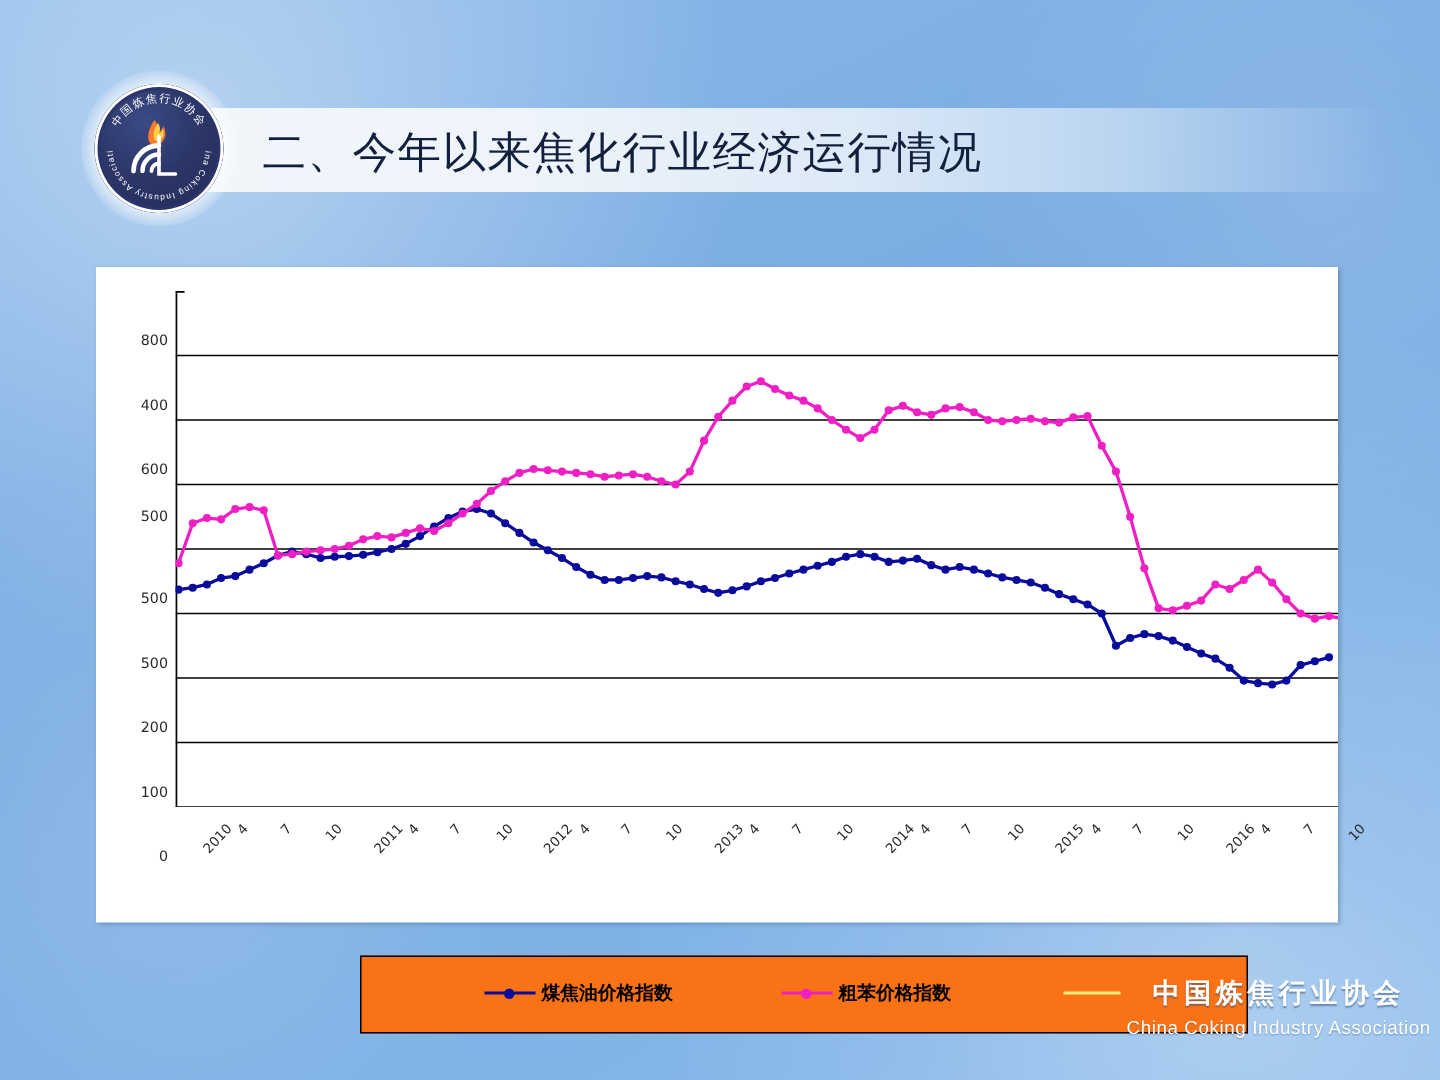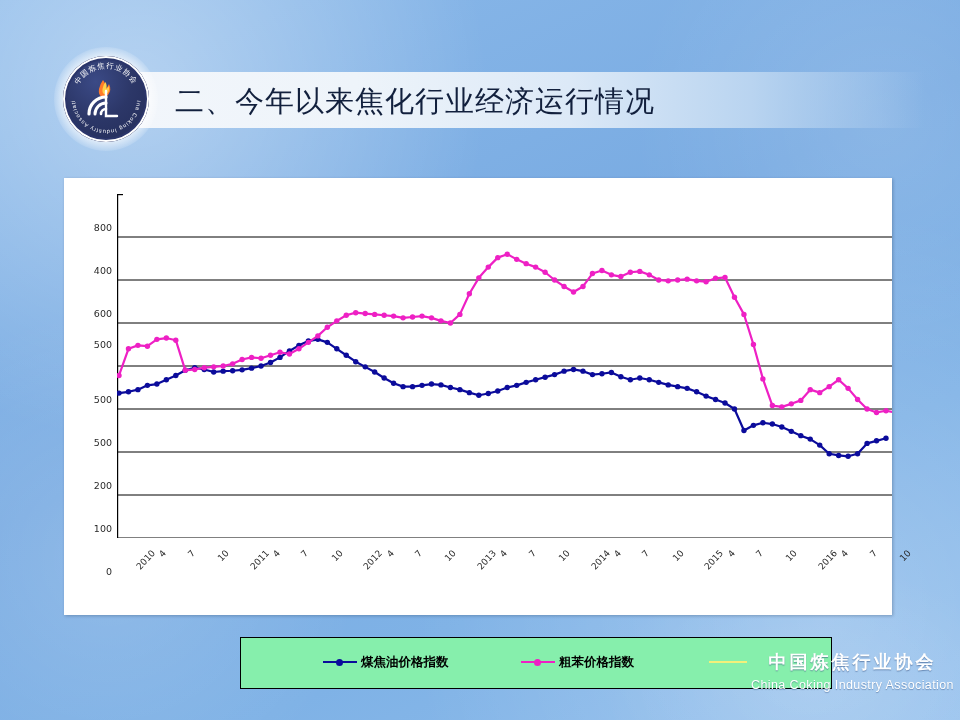--- a/index.html
+++ b/index.html
@@ -71,21 +71,21 @@
   #xlabels{position:absolute;left:53px;top:364px;width:790px;height:60px;}
   .xlab{
     position:absolute;font-size:9px;color:#2a2a2a;
     font-family:"DejaVu Sans","Liberation Sans",sans-serif;
     transform:rotate(-47deg);transform-origin:right top;white-space:nowrap;
     text-align:right;
   }
   
   #legend{
     position:absolute;left:176px;top:459px;width:590px;height:50px;
-    border:1.3px solid #000;background:#86efac;
+    border:1.3px solid #000;background:#f97316;
   }
   .leg-item{position:absolute;top:14px;height:20px;display:flex;align-items:center;}
   .leg-line{width:34px;height:0;border-top:2.4px solid #0b0b9b;position:relative;margin-right:4px;}
   .leg-line.mg{border-top-color:#ee20c4;}
   .leg-line.yl{border-top-color:#f2f07a;border-top-width:2px;width:38px;margin-right:0;}
   .leg-dot{
     position:absolute;left:13px;top:-3.6px;width:7px;height:7px;border-radius:50%;background:#0b0b9b;
   }
   .leg-dot.mg{background:#ee20c4;}
   .leg-txt{

